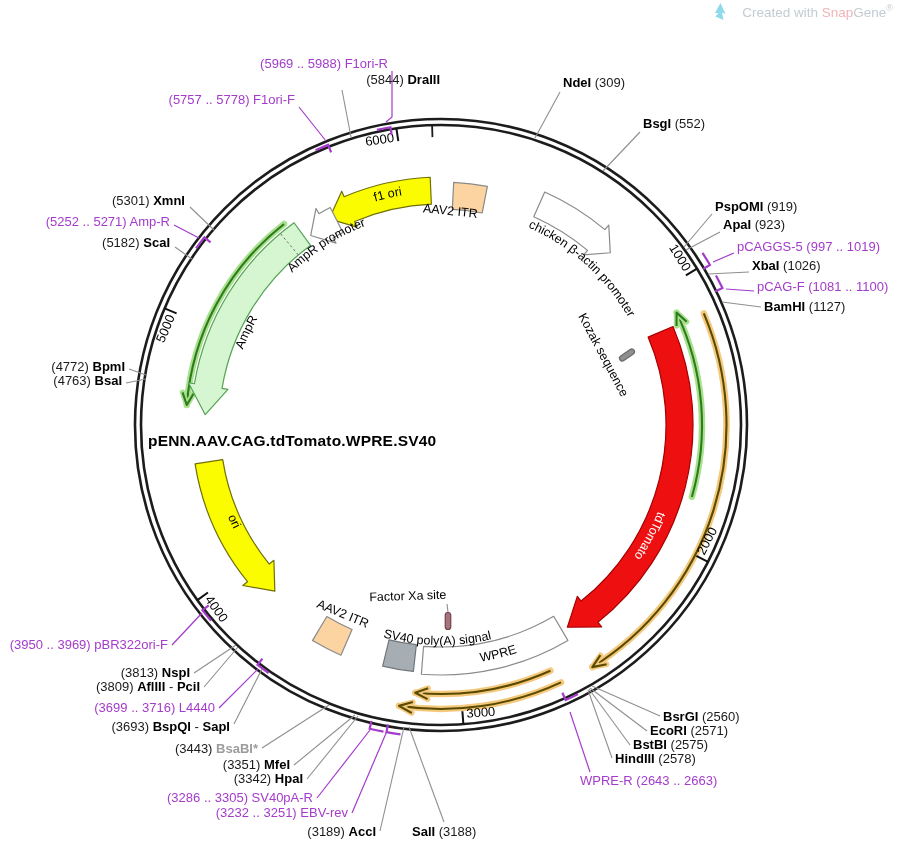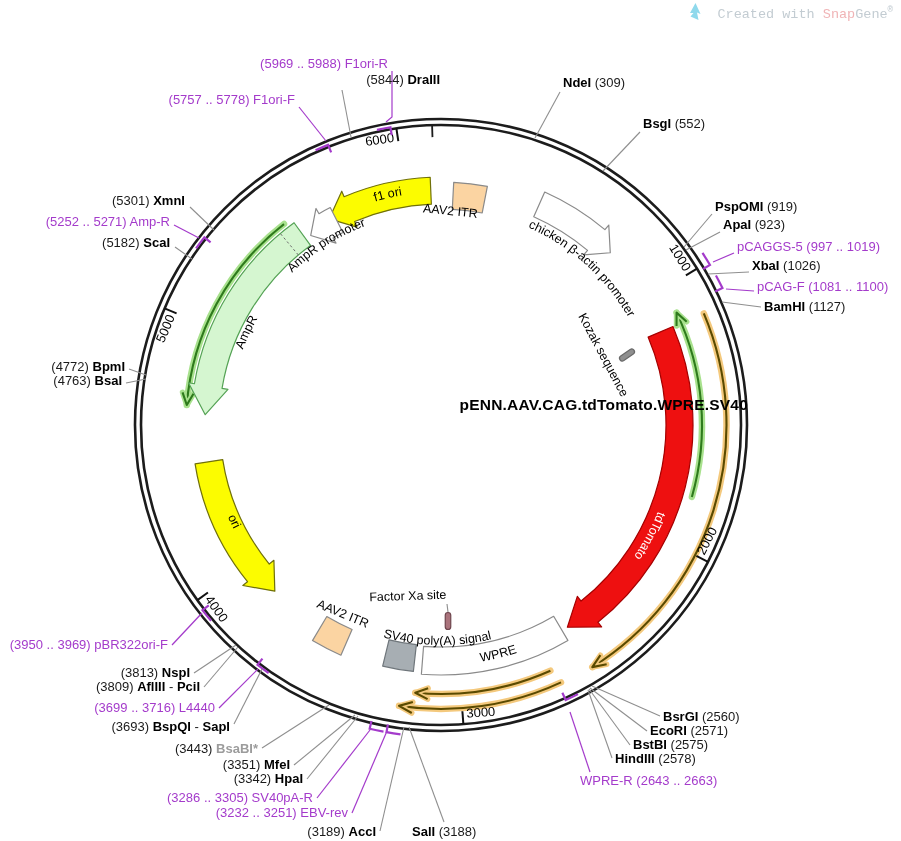--- a/index.html
+++ b/index.html
@@ -1,23 +1,23 @@
 <!DOCTYPE html>
 <html><head>
 <meta charset="utf-8">
 <style>
   html,body{margin:0;padding:0;background:#fff;}
   body{width:901px;height:841px;position:relative;overflow:hidden;
        font-family:"Liberation Sans","DejaVu Sans",sans-serif;}
   #map-svg{position:absolute;left:0;top:0;}
-  .title-block{position:absolute;left:148px;top:396px;width:600px;text-align:right;pointer-events:none;}
+  .title-block{position:absolute;left:148px;top:432px;width:600px;text-align:left;pointer-events:none;}
   .map-title{font-size:15.5px;font-weight:bold;color:#000;letter-spacing:.2px;}
   .map-length{font-size:13px;color:#1a1a1a;margin-top:3px;}
   .watermark{position:absolute;top:3px;right:8px;font-size:13.5px;color:#c3ccd2;
-             display:flex;align-items:center;gap:14px;font-family:Liberation Mono, monospace;}
+             display:flex;gap:14px;}
   .watermark .snap{color:#f0b4b6;}
   .watermark .reg{font-size:9px;vertical-align:super;}
   .wm-icon{display:inline-block;}
 </style>
 </head>
 <body>
 
 <svg id="map-svg" width="901" height="841" viewBox="0 0 901 841">
     <g>
       <path d="M 703.80 313.45 A 285.5 285.5 0 0 1 592.29 667.12" fill="none" stroke="#F4C97D" stroke-width="6.5" stroke-linecap="round"></path>

